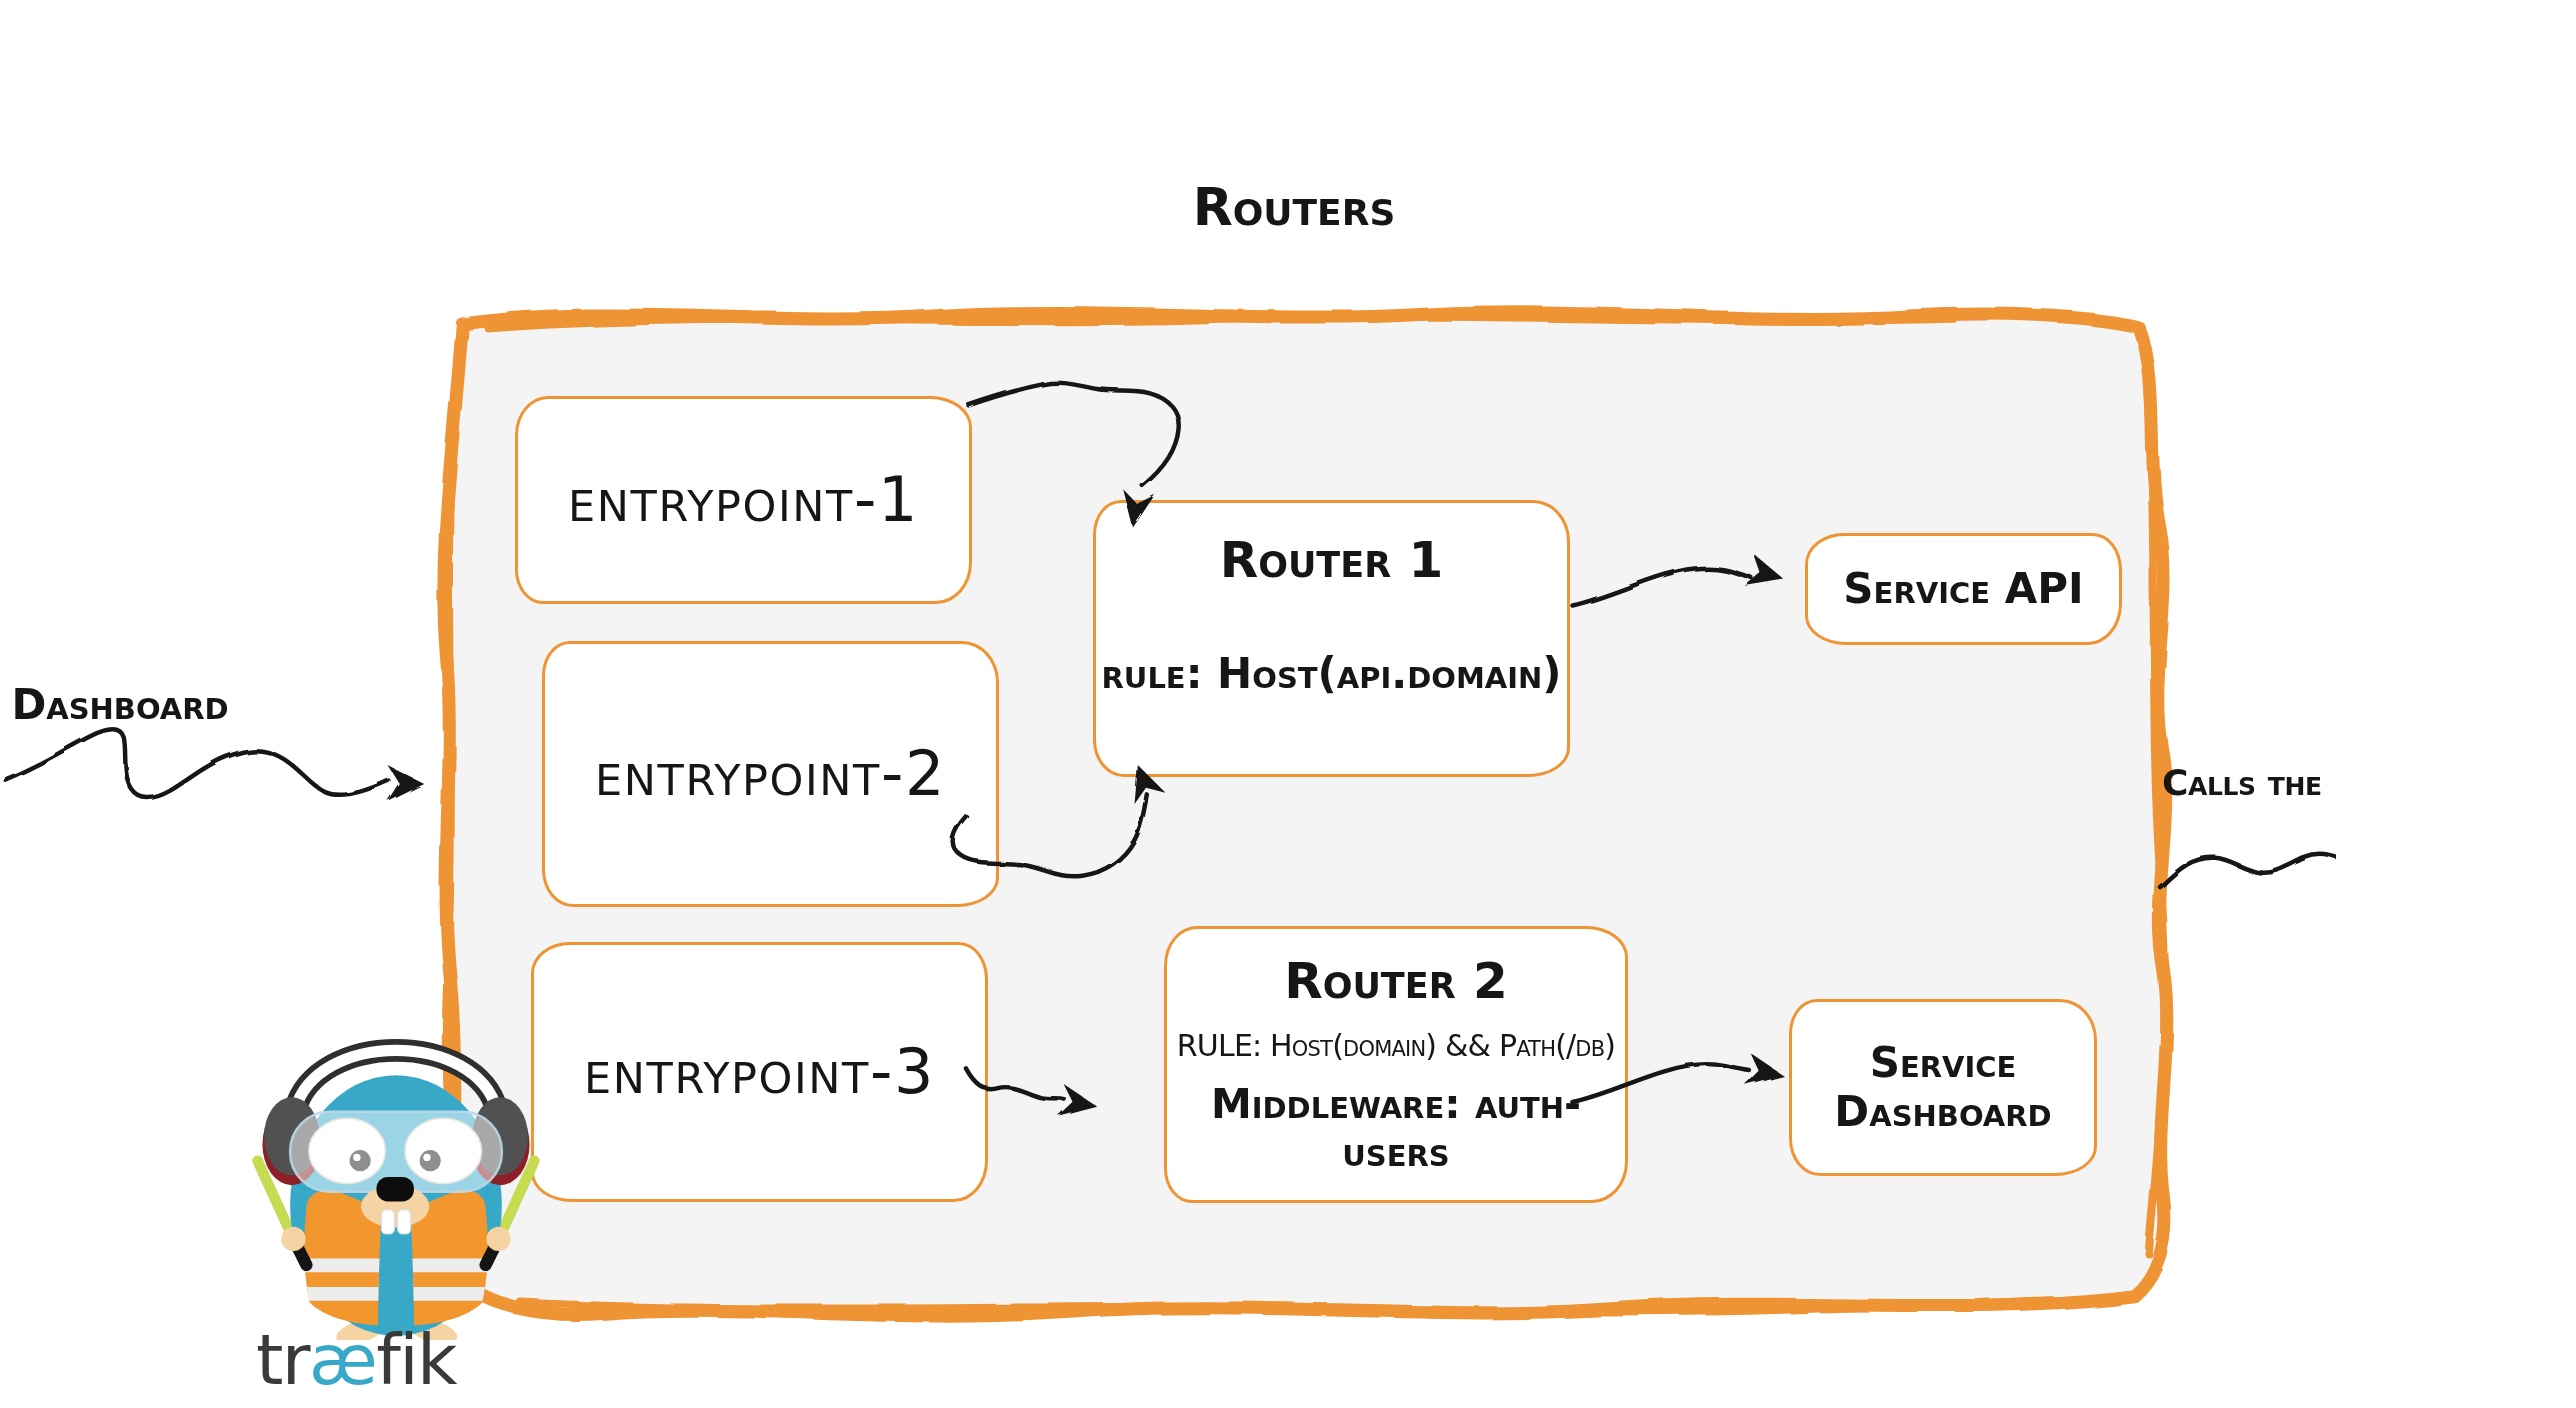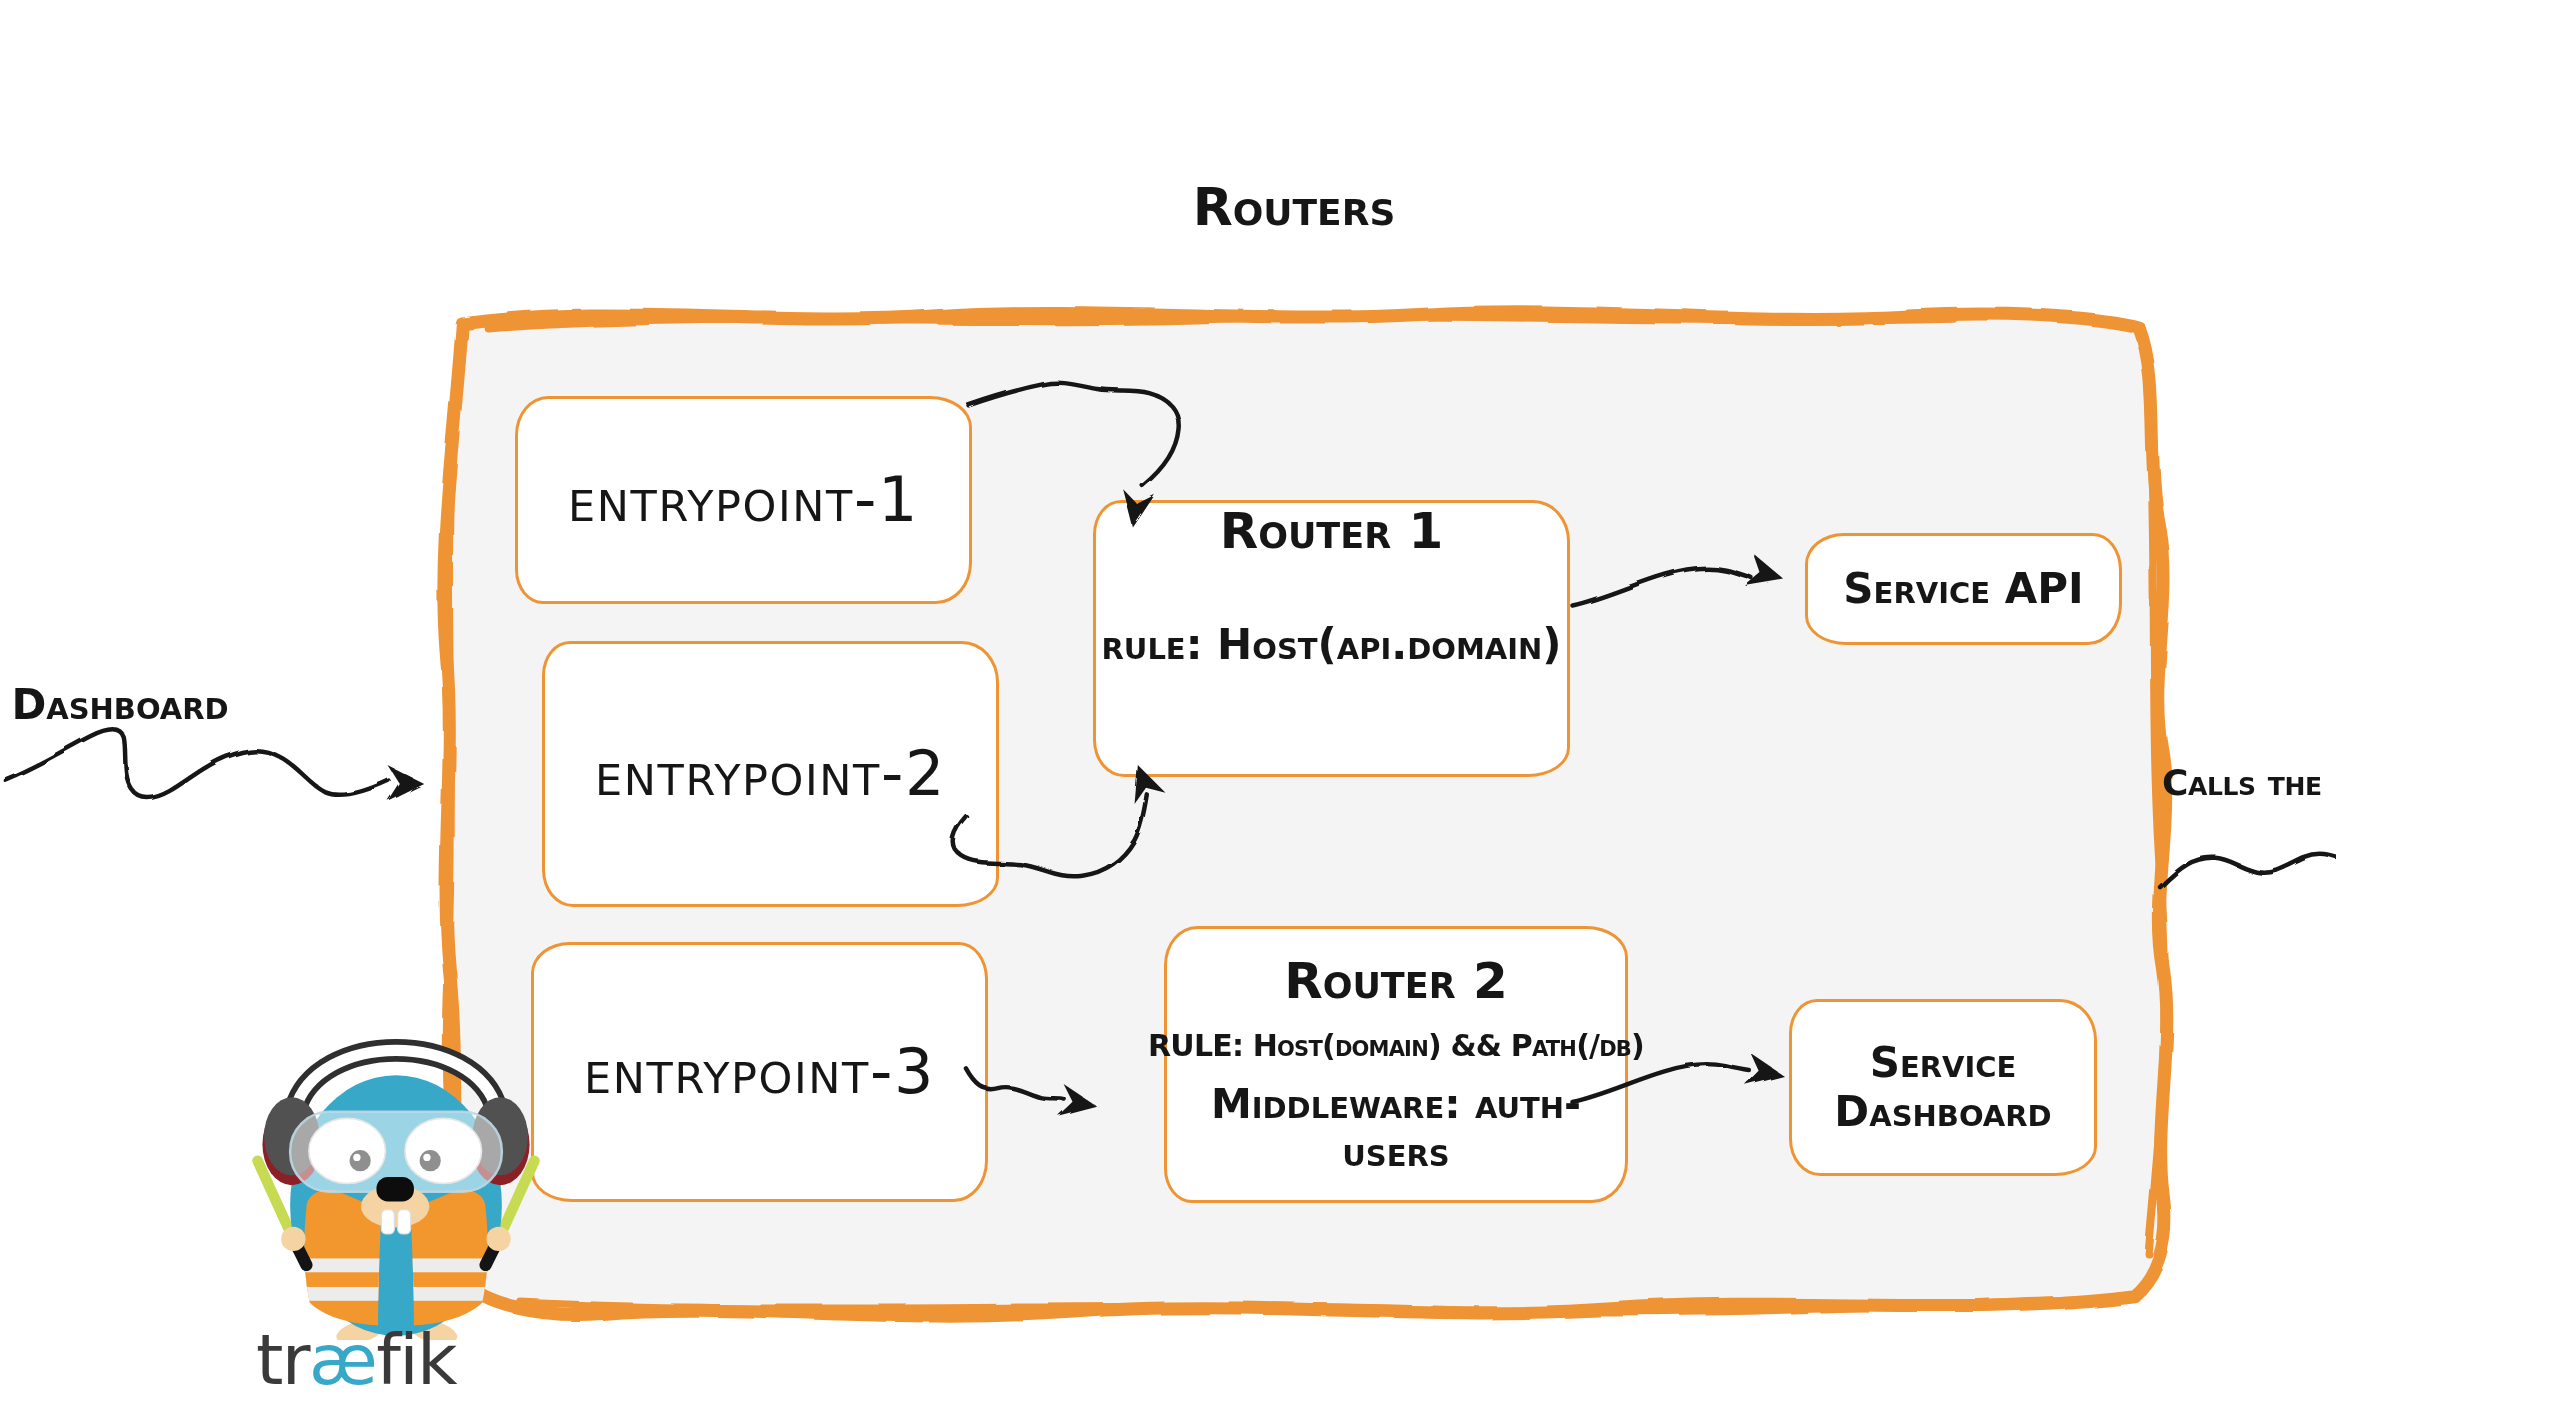--- a/index.html
+++ b/index.html
@@ -9,21 +9,21 @@
   .sc{font-variant:small-caps;}
   .node{position:absolute;background:#ffffff;border:3.3px solid #EF9434;
         display:flex;flex-direction:column;align-items:center;justify-content:center;
         text-align:center;line-height:1.15;}
   .r1{border-radius:33px 42px 36px 28px / 39px 31px 41px 34px;}
   .r2{border-radius:28px 37px 42px 31px / 34px 41px 29px 37px;}
   .r3{border-radius:39px 29px 34px 41px / 31px 37px 41px 29px;margin-left:16px;}
   .ep-label{font-size:62px;font-weight:400;letter-spacing:1.6px;}
   .router-name{font-size:50px;font-weight:600;}
   .router-rule{font-size:42px;font-weight:600;}
-  .router-rule-sm{font-size:30px;font-weight:700;letter-spacing:-0.8px;white-space:nowrap;}
+  .router-rule-sm{font-size:30px;font-weight:400;letter-spacing:-0.8px;white-space:nowrap;}
   .router-mw{font-size:41px;font-weight:600;}
   .service-label{font-size:42px;font-weight:600;}
   .floating{position:absolute;font-weight:600;}
   .title{left:1050px;top:177px;width:488px;text-align:center;font-size:52px;}
   .requests{left:11.4px;top:680px;font-size:42px;}
   .calls{left:2162px;top:762px;font-size:36px;white-space:nowrap;letter-spacing:-0.4px;}
   .wordmark{position:absolute;left:256px;top:1325px;font-size:70px;font-weight:500;
             letter-spacing:-1.6px;color:#3A3A3A;line-height:1;}
   .wordmark .ae{color:#37A8C8;}
   .gopher{position:absolute;left:238px;top:1014px;width:316px;height:326px;}
@@ -61,21 +61,21 @@
   <div class="node r1" style="left:515px;top:396px;width:451px;height:202px">
     <span class="sc ep-label">entrypoint-1</span>
   </div>
   <div class="node r2" style="left:542px;top:641px;width:451px;height:260px">
     <span class="sc ep-label">entrypoint-2</span>
   </div>
   <div class="node r3" style="left:515px;top:942px;width:451px;height:254px">
     <span class="sc ep-label">entrypoint-3</span>
   </div>
 
-  <div class="node r2" style="left:1093px;top:500px;width:477px;height:277px;justify-content:flex-start;gap:60px;box-sizing:border-box">
+  <div class="node r2" style="left:1093px;top:500px;width:477px;height:277px;justify-content:flex-start;padding-top:29px;gap:60px;box-sizing:border-box">
     <span class="sc router-name">Router 1</span>
     <span class="sc router-rule">rule: Host(api.domain)</span>
   </div>
   <div class="node r1" style="left:1164px;top:926px;width:464px;height:277px;justify-content:flex-start;padding-top:24.4px;gap:18px;box-sizing:border-box">
     <span class="sc router-name">Router 2</span>
     <span class="sc router-rule-sm">RULE: Host(domain) &amp;&amp; Path(/db)</span>
     <span class="sc router-mw">Middleware: auth-users</span>
   </div>
 
   <div class="node r3" style="left:1789px;top:533px;width:311px;height:106px">

